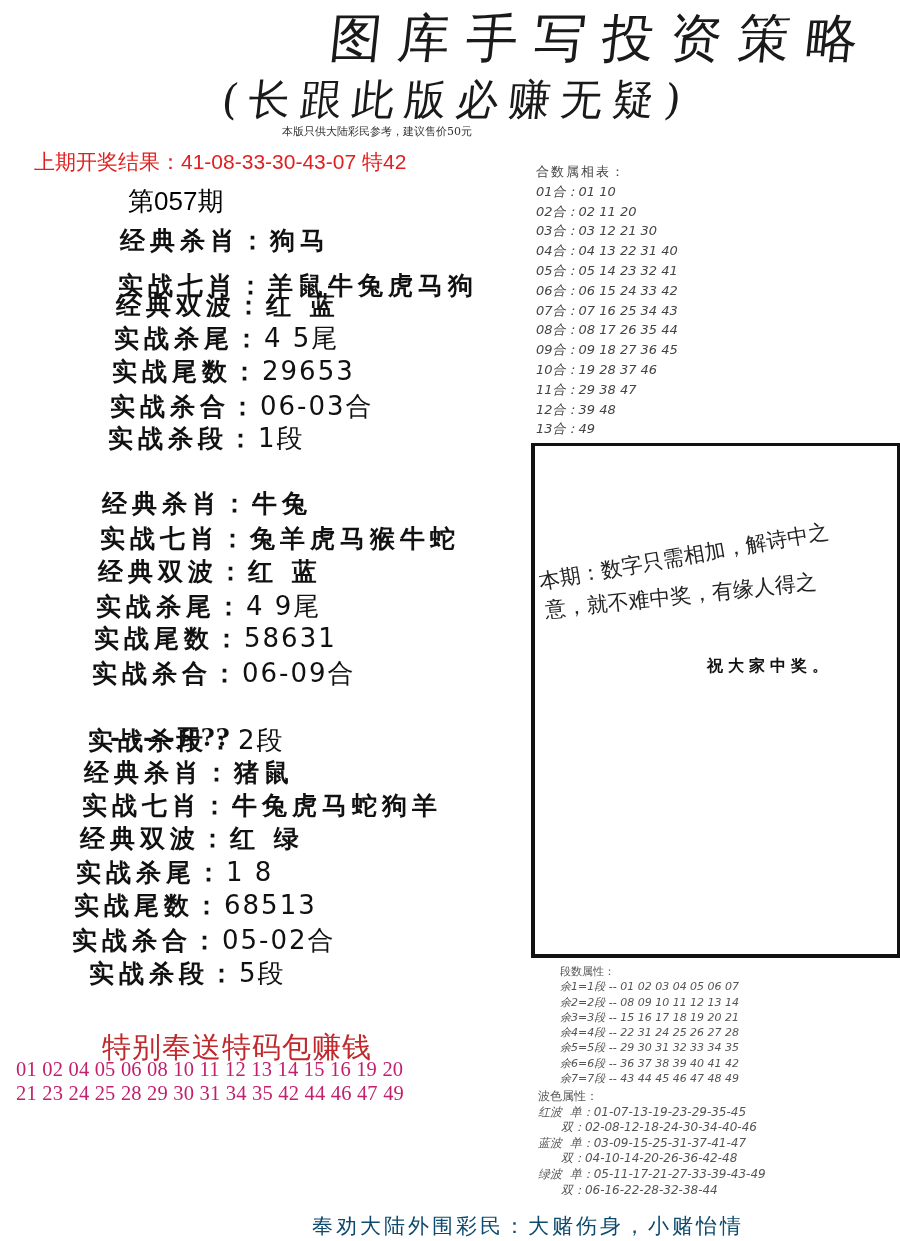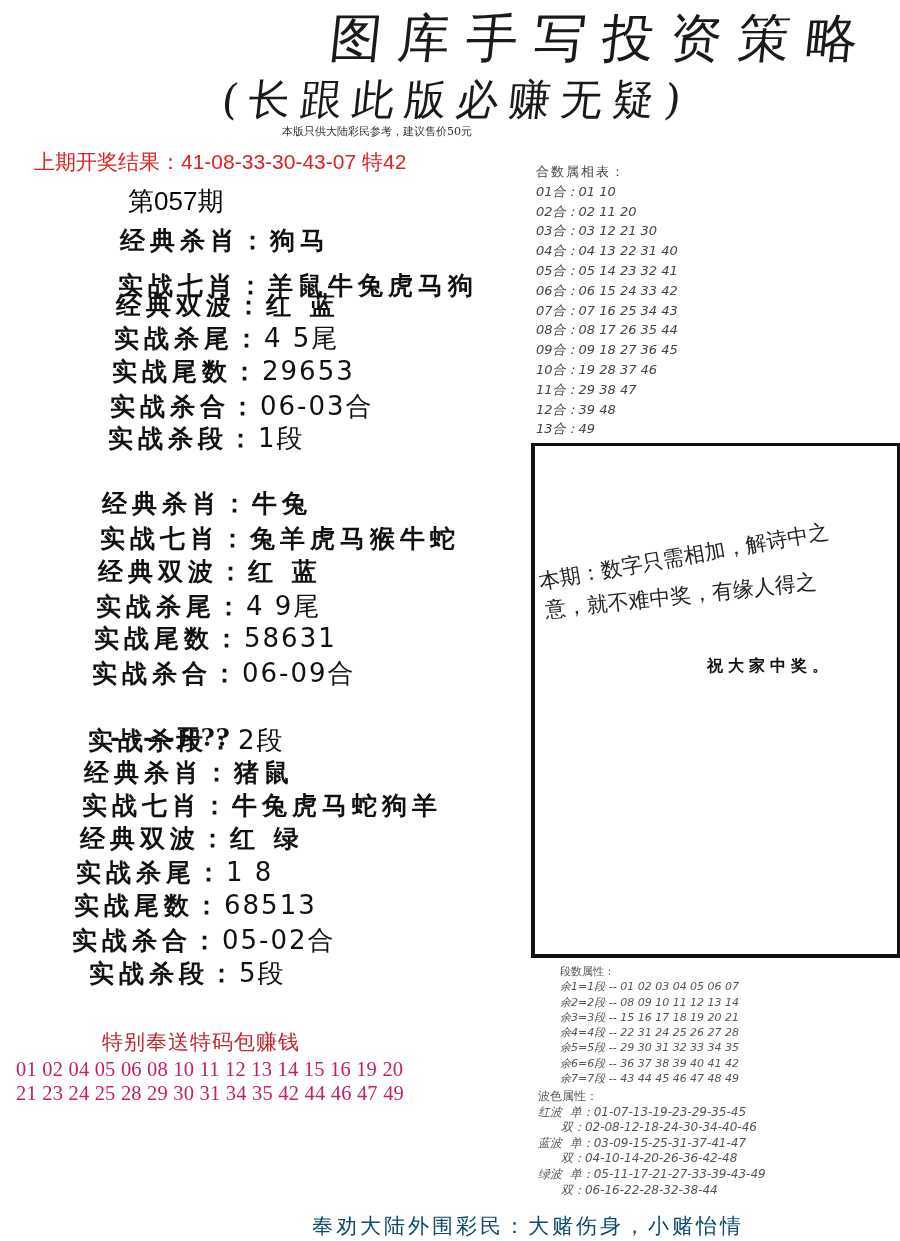--- a/index.html
+++ b/index.html
@@ -37,21 +37,21 @@
   .box { left:531px; top:443px; width:362px; height:508px; border:3px solid #111; border-left-width:4px; border-bottom-width:4px; }
   .box .line1 { position:absolute; left:128px; top:56px; font-size:20px; letter-spacing:4px; color:#222; }
   .box .arc { position:absolute; font-size:21px; color:#222; white-space:nowrap; }
   .box .wish { position:absolute; left:128px; top:210px; font-size:16px; font-weight:bold; letter-spacing:5px;margin-left:44px; }
 
   .seg { left:538px; top:964px; font-size:11px; color:#555; line-height:15.3px; font-family:"DejaVu Sans", sans-serif;margin-left:22px; }
   .seg .r { font-style:italic; white-space:pre; }
   .wave { left:538px; top:1089px; font-size:12px; color:#555; line-height:15.6px; font-family:"DejaVu Sans", sans-serif; }
   .wave .r { white-space:pre; font-style:italic; }
 
-  .promo-title { left:102px; top:1028px; font-size:21px; color:#c0282c; font-family:"Liberation Sans", sans-serif; letter-spacing:1px; }
+  .promo-title { left:102px; top:1028px; font-size:29px; color:#c0282c; font-family:"Liberation Sans", sans-serif; letter-spacing:1px; }
   .promo-nums { left:16px; font-size:20.5px; color:#c2206e; font-family:"Liberation Serif", serif; letter-spacing:0.2px; white-space:nowrap; }
 
   .footer { left:312px; top:1212px; font-size:21px; letter-spacing:3px; color:#0c4a6e; }
 </style>
 </head>
 <body>
 
 <div class="abs title">图库手写投资策略</div>
 <div class="abs subtitle">(长跟此版必赚无疑)</div>
 <div class="abs note">本版只供大陆彩民参考，建议售价50元</div>

